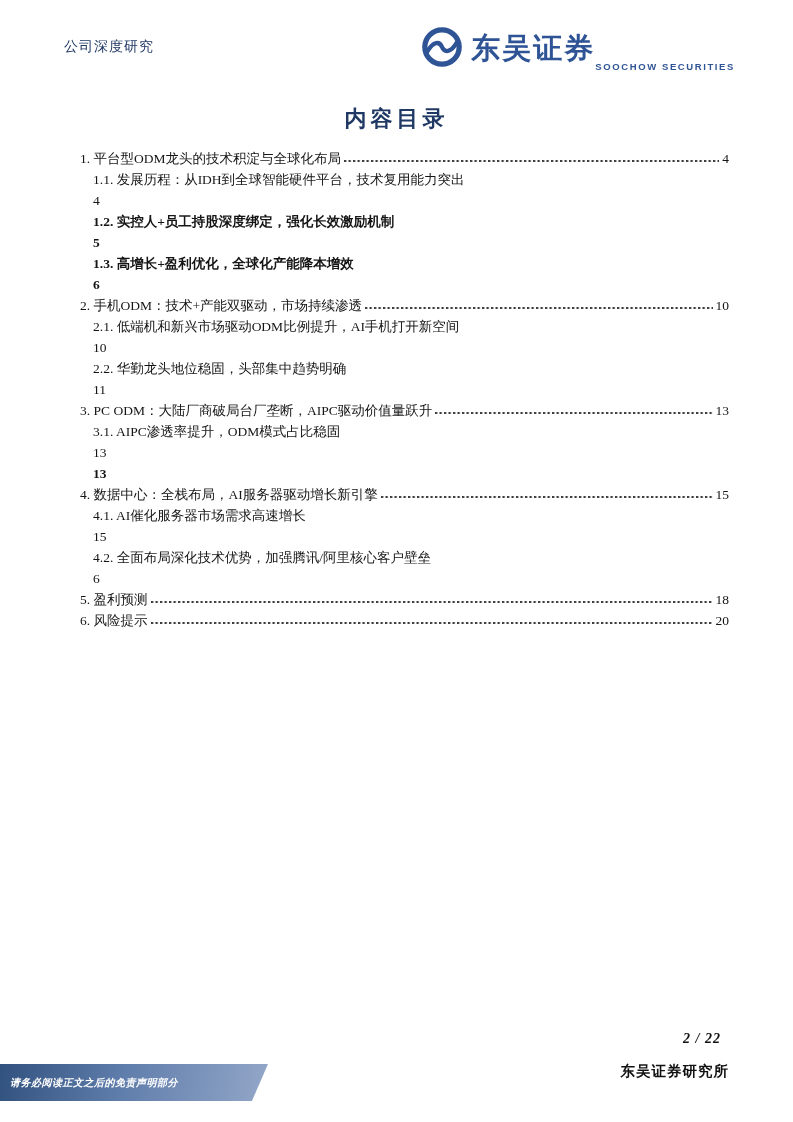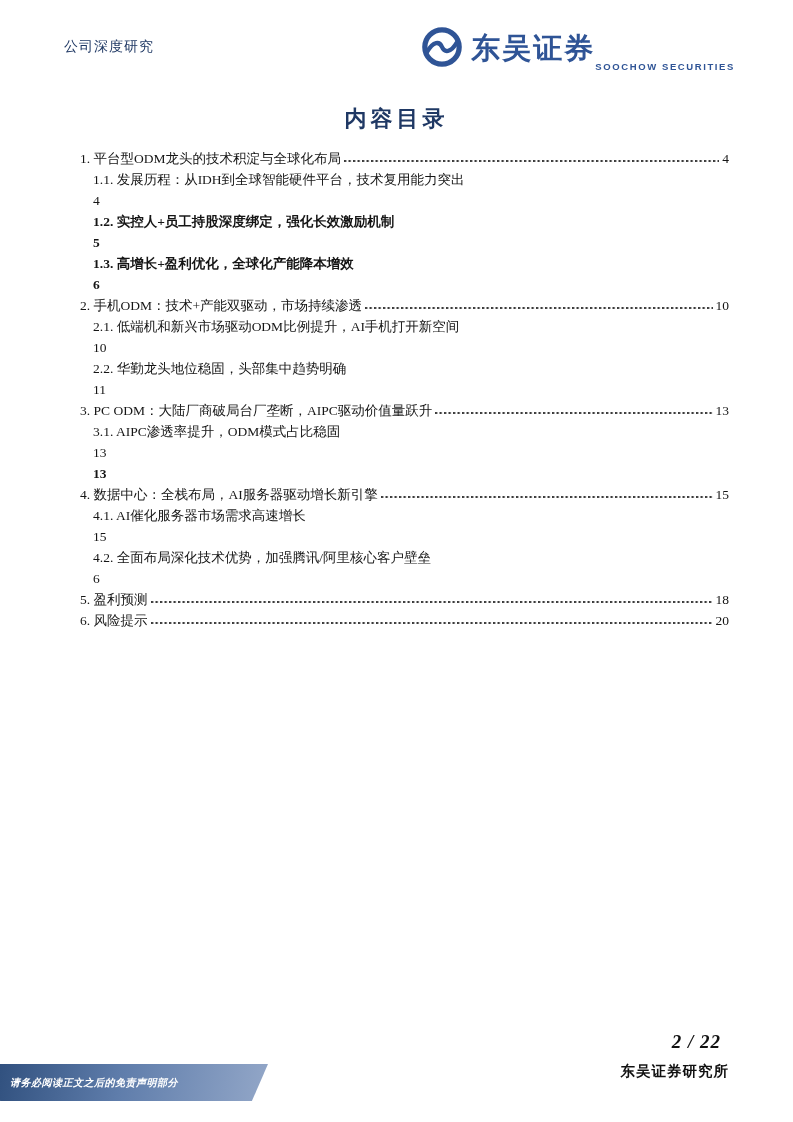--- a/index.html
+++ b/index.html
@@ -78,21 +78,21 @@
     background-repeat: repeat-x;
     background-position: 0 100%;
   }
   .toc-page { white-space: nowrap; }
 
   
   .page-num {
     position: absolute;
     top: 1031px;
     right: 72px;
-    font-size: 19px;
+    font-size: 14px;
     color: #111;
     font-style: italic;
     font-weight: bold;
     letter-spacing: 1px;
   }
   .institute {
     position: absolute;
     top: 1062px;
     right: 64px;
     font-size: 14.5px;

